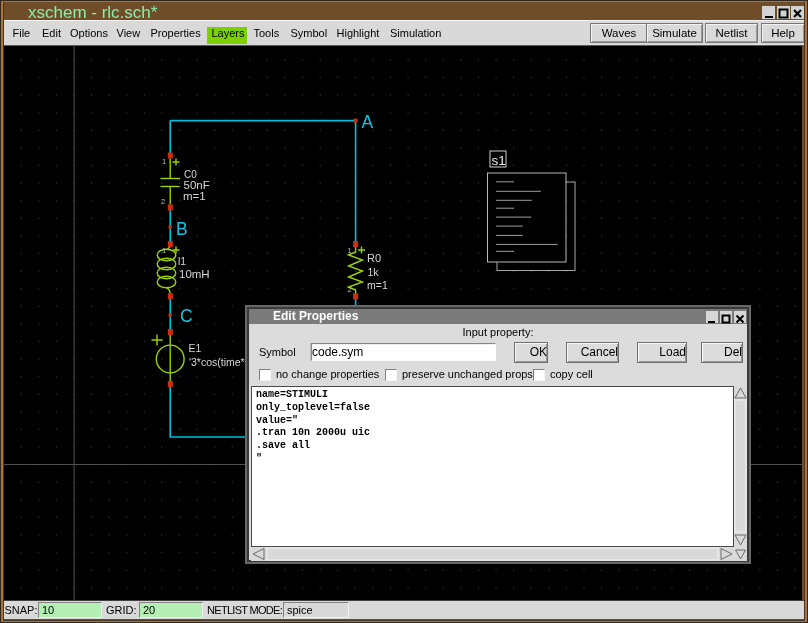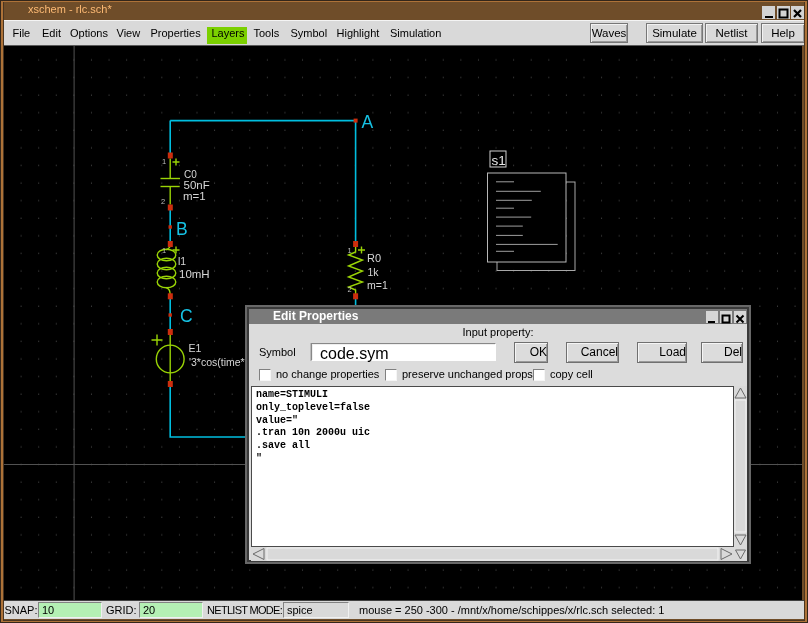--- a/index.html
+++ b/index.html
@@ -2,21 +2,21 @@
 <html><head><meta charset="utf-8">
 <style>
   html,body{margin:0;padding:0;background:#000;}
   *{box-sizing:border-box;}
   #win{position:relative;width:808px;height:623px;background:#6f4d29;
        font-family:"Liberation Sans",sans-serif;overflow:hidden;}
   #outerline{position:absolute;left:0;top:0;width:808px;height:623px;
        border:1px solid #33261a;pointer-events:none;z-index:50;}
   .frame{position:absolute;background:#ad7238;z-index:40;}
   .frameshadow{position:absolute;background:#4a3520;z-index:39;}
-  #titletext{position:absolute;left:28px;top:2.5px;font-size:11px;color:#fdba74;}
+  #titletext{position:absolute;left:28px;top:2.5px;font-size:17px;color:#86efac;}
   .winbtn{position:absolute;top:6px;width:13px;height:13px;background:#d3d3d3;}
   #menubar{position:absolute;left:3px;top:19.5px;width:802px;height:26px;
        background:#d9d9d9;border-top:1px solid #f4f4f4;border-left:1px solid #f4f4f4;
        border-bottom:1px solid #5a5a5a;padding-left:35px;}
   .mi{position:absolute;top:6.5px;font-size:11px;color:#000;}
   .mbtn{position:absolute;top:2.5px;height:20px;font-size:11.5px;color:#000;
        background:#d9d9d9;border:1px solid #777;
        box-shadow:inset 1px 1px 0 #f2f2f2, inset -1px -1px 0 #9a9a9a;
        text-align:center;line-height:18px;}
   #canvas{position:absolute;left:4px;top:45.5px;width:798px;height:554.5px;background:#000;}
@@ -24,21 +24,21 @@
        background:#686868;padding:2px;z-index:10;}
   #dlg2{width:100%;height:100%;background:#3a3a3a;padding:2px;position:relative;}
   #dlgtitle{position:absolute;left:2px;top:2px;right:2px;height:15px;background:#7a7a7a;
        color:#fff;font-size:12px;font-weight:bold;padding-left:24px;line-height:15px;}
   .dbtn{position:absolute;top:4px;width:12px;height:12px;background:#d6d6d6;}
   #dlgbody{position:absolute;left:2px;top:17px;right:2px;bottom:2px;background:#dcdcdc;}
   .dtext{position:absolute;font-size:11px;color:#000;white-space:nowrap;}
   #symfield{position:absolute;left:62px;top:19px;width:185px;height:18px;background:#fff;
        border:1px solid #888;border-bottom-color:#fff;border-right-color:#fff;
        box-shadow:1px 1px 0 #efefef inset, -1px 0px 0 #bbb;
-       font-size:16px;color:#000;padding:1px 0 0 8px;}
+       font-size:12px;color:#000;padding:1px 0 0 0;}
   .pbtn{position:absolute;top:18px;height:21px;background:#dcdcdc;border:1px solid #707070;
        box-shadow:inset 1px 1px 0 #f5f5f5, inset -1px -1px 0 #9a9a9a;
        font-size:12px;color:#000;text-align:right;line-height:19px;}
   .cb{position:absolute;width:12px;height:12px;background:#fff;border:1px solid #808080;
        border-bottom-color:#f5f5f5;border-right-color:#f5f5f5;}
   #textarea{position:absolute;left:2px;top:62px;width:483px;height:161px;background:#ffffff;
        border:1px solid #4a4a4a;font-family:"Liberation Mono",monospace;
        font-size:10px;font-weight:bold;color:#000;line-height:12.8px;
        padding:2px 14px 0 4px;white-space:pre;}
   .sb{position:absolute;background:#d9d9d9;}
@@ -67,21 +67,21 @@
     <span class="mi" style="left:38px;">Edit</span>
     <span class="mi" style="left:66px;">Options</span>
     <span class="mi" style="left:112.5px;">View</span>
     <span class="mi" style="left:146.5px;">Properties</span>
     <div style="position:absolute;left:202.5px;top:6.5px;width:40px;height:17px;background:#7bd000;"></div>
     <span class="mi" style="left:207.5px;">Layers</span>
     <span class="mi" style="left:249.5px;">Tools</span>
     <span class="mi" style="left:286.5px;">Symbol</span>
     <span class="mi" style="left:332.5px;">Highlight</span>
     <span class="mi" style="left:386px;">Simulation</span>
-    <div class="mbtn" style="left:586px;width:38px;">Waves</div>
+    <div class="mbtn" style="left:586px;width:58px;">Waves</div>
     <div class="mbtn" style="left:642px;width:57px;">Simulate</div>
     <div class="mbtn" style="left:701px;width:53px;">Netlist</div>
     <div class="mbtn" style="left:757px;width:44px;">Help</div>
   </div>
 
   <div id="canvas">
     <svg width="798" height="554">
       <defs>
         <pattern id="grid" x="0" y="0" width="17.59" height="17.59" patternUnits="userSpaceOnUse">
           <rect x="16.73" y="13.33" width="1.2" height="1.2" fill="#505050"></rect>
@@ -245,21 +245,20 @@
   </div>
     </div>
 
   <div id="statusbar">
     <span class="st" style="left:0.5px;">SNAP:</span>
     <div class="gf" style="left:34px;width:64px;">10</div>
     <span class="st" style="left:102px;">GRID:</span>
     <div class="gf" style="left:135px;width:64px;">20</div>
     <span class="st" style="left:203px;letter-spacing:-0.7px;">NETLIST MODE:</span>
     <div class="gf" style="left:279px;width:66px;background:#d9d9d9;">spice</div>
-    <span class="st" style="left:355px;">mouse = 250 -300 - /mnt/x/home/schippes/x/rlc.sch  selected: 1</span>
   </div>
     <div class="frame" style="left:1px;top:0px;width:806px;height:1.5px;"></div>
   <div class="frame" style="left:1px;top:1px;width:2px;height:621px;"></div>
   <div class="frame" style="left:805px;top:1px;width:2px;height:621px;"></div>
   <div class="frame" style="left:1px;top:620.5px;width:806px;height:1.5px;"></div>
   <div class="frameshadow" style="left:3px;top:1px;width:1px;height:621px;"></div>
   <div class="frameshadow" style="left:804px;top:1px;width:1px;height:621px;"></div>
   <div class="frameshadow" style="left:3px;top:619.5px;width:802px;height:1px;"></div>
   <div id="outerline"></div>
 </div>

